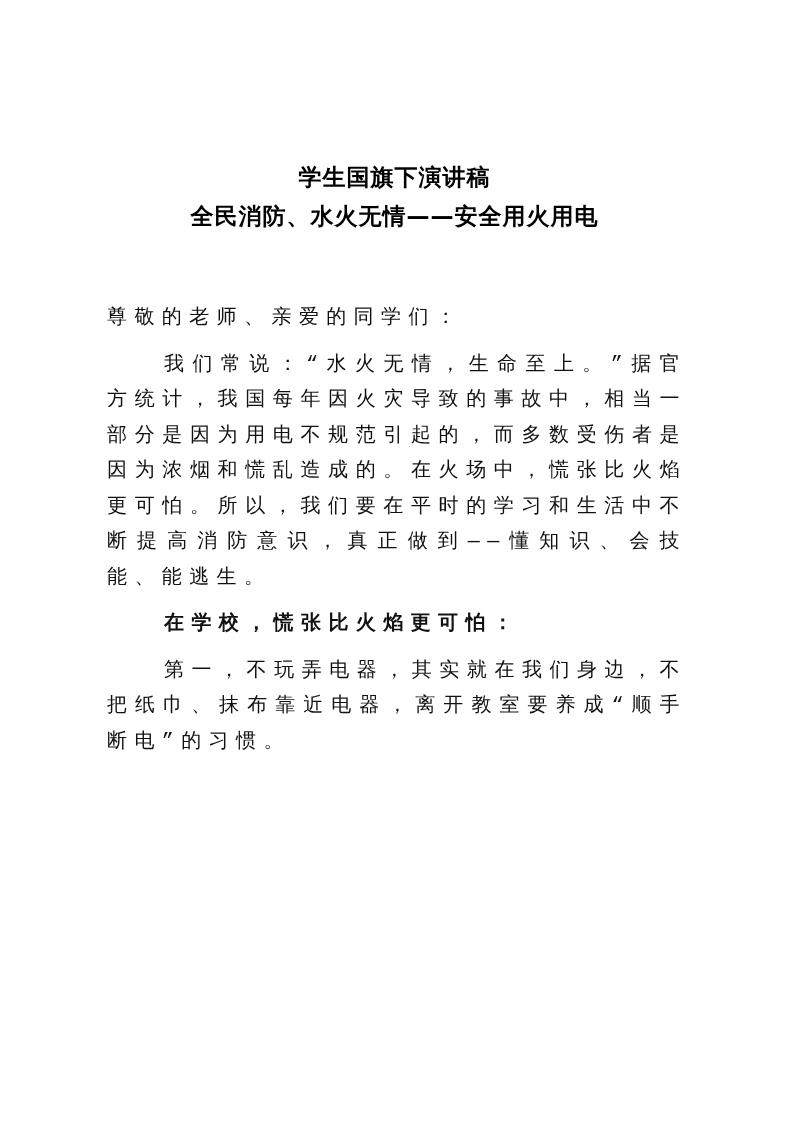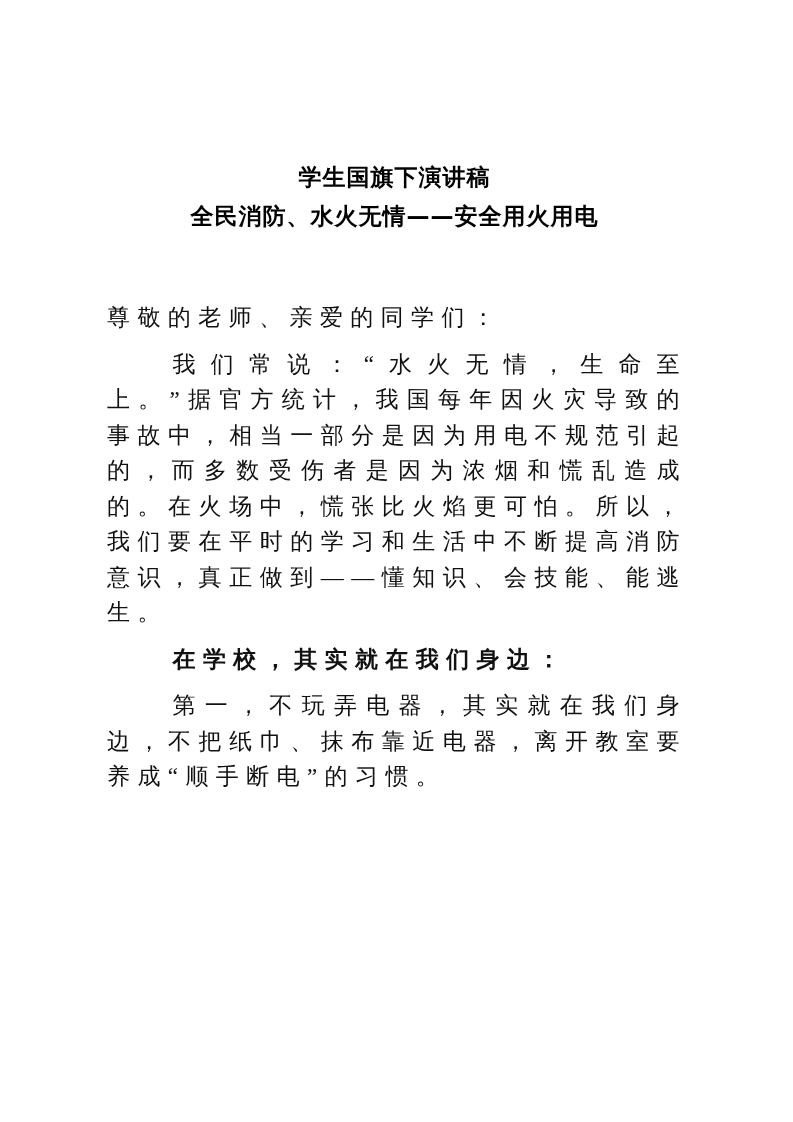--- a/index.html
+++ b/index.html
@@ -7,33 +7,33 @@
   .page { position: absolute; left: 0; top: 0; width: 793px; height: 1122px; background: #fff; }
   .title {
     position: absolute; left: 0; width: 789px; text-align: center;
     font-family: "DejaVu Sans", sans-serif; font-weight: bold; color: #000;
     font-size: 23px; letter-spacing: 1px;
   }
   .t1 { top: 162px; }
   .t2 { top: 201px; }
   .body {
     position: absolute; left: 107px; top: 300px; width: 580px;
-    font-family: Liberation Serif, serif; color: #111; font-size: 23px;
+    font-family: Liberation Mono, monospace; color: #111; font-size: 20px;
     line-height: 35.5px; letter-spacing: 7.4px; text-align: justify;
   }
   .body p { margin: 0 0 11px 0; }
   .indent { text-indent: 2.85em; }
   .bold { font-weight: bold; }
 </style>
 </head>
 <body>
 
 <div class="page">
   <div class="title t1">学生国旗下演讲稿</div>
   <div class="title t2">全民消防、水火无情——安全用火用电</div>
 
   <div class="body">
     <p>尊敬的老师、亲爱的同学们：</p>
     <p class="indent">我们常说：“水火无情，生命至上。”据官方统计，我国每年因火灾导致的事故中，相当一部分是因为用电不规范引起的，而多数受伤者是因为浓烟和慌乱造成的。在火场中，慌张比火焰更可怕。所以，我们要在平时的学习和生活中不断提高消防意识，真正做到——懂知识、会技能、能逃生。</p>
-    <p class="indent bold">在学校，其实就在我们身边：</p>
+    <p class="indent bold">在学校，慌张比火焰更可怕：</p>
     <p class="indent">第一，不玩弄电器，其实就在我们身边，不把纸巾、抹布靠近电器，离开教室要养成“顺手断电”的习惯。</p>
   </div>
 </div>
 
 </body></html>

